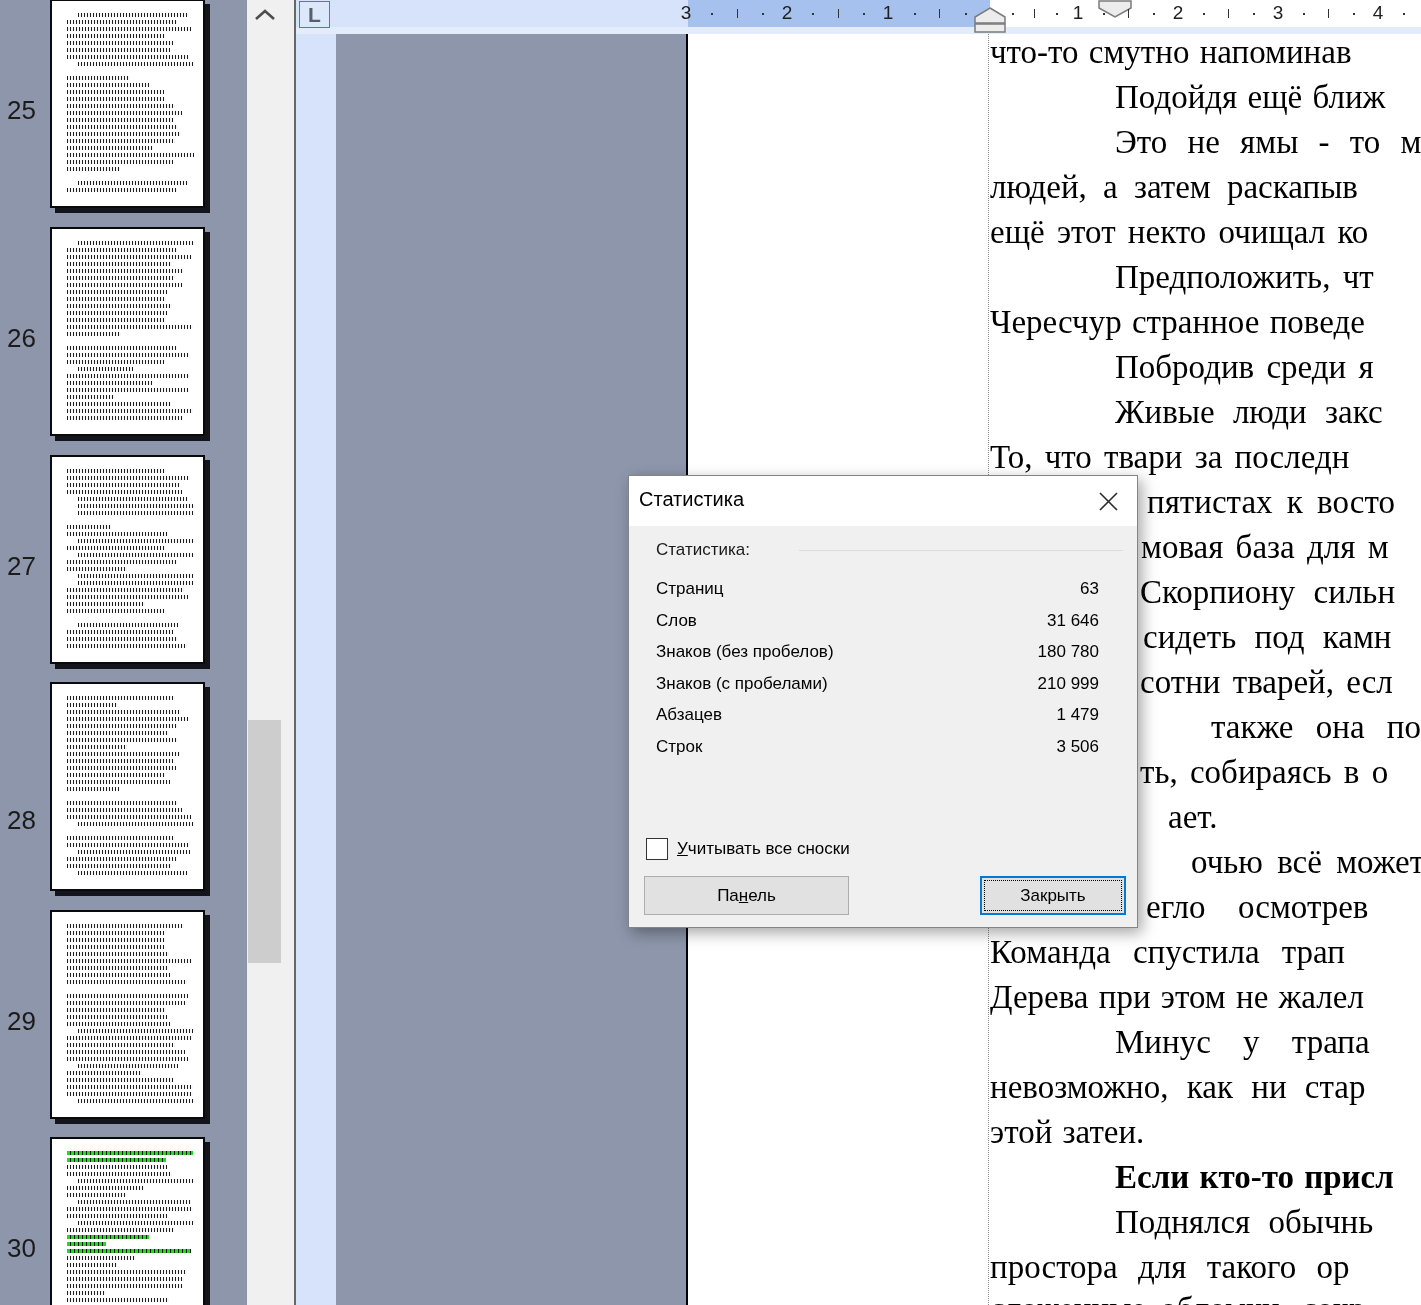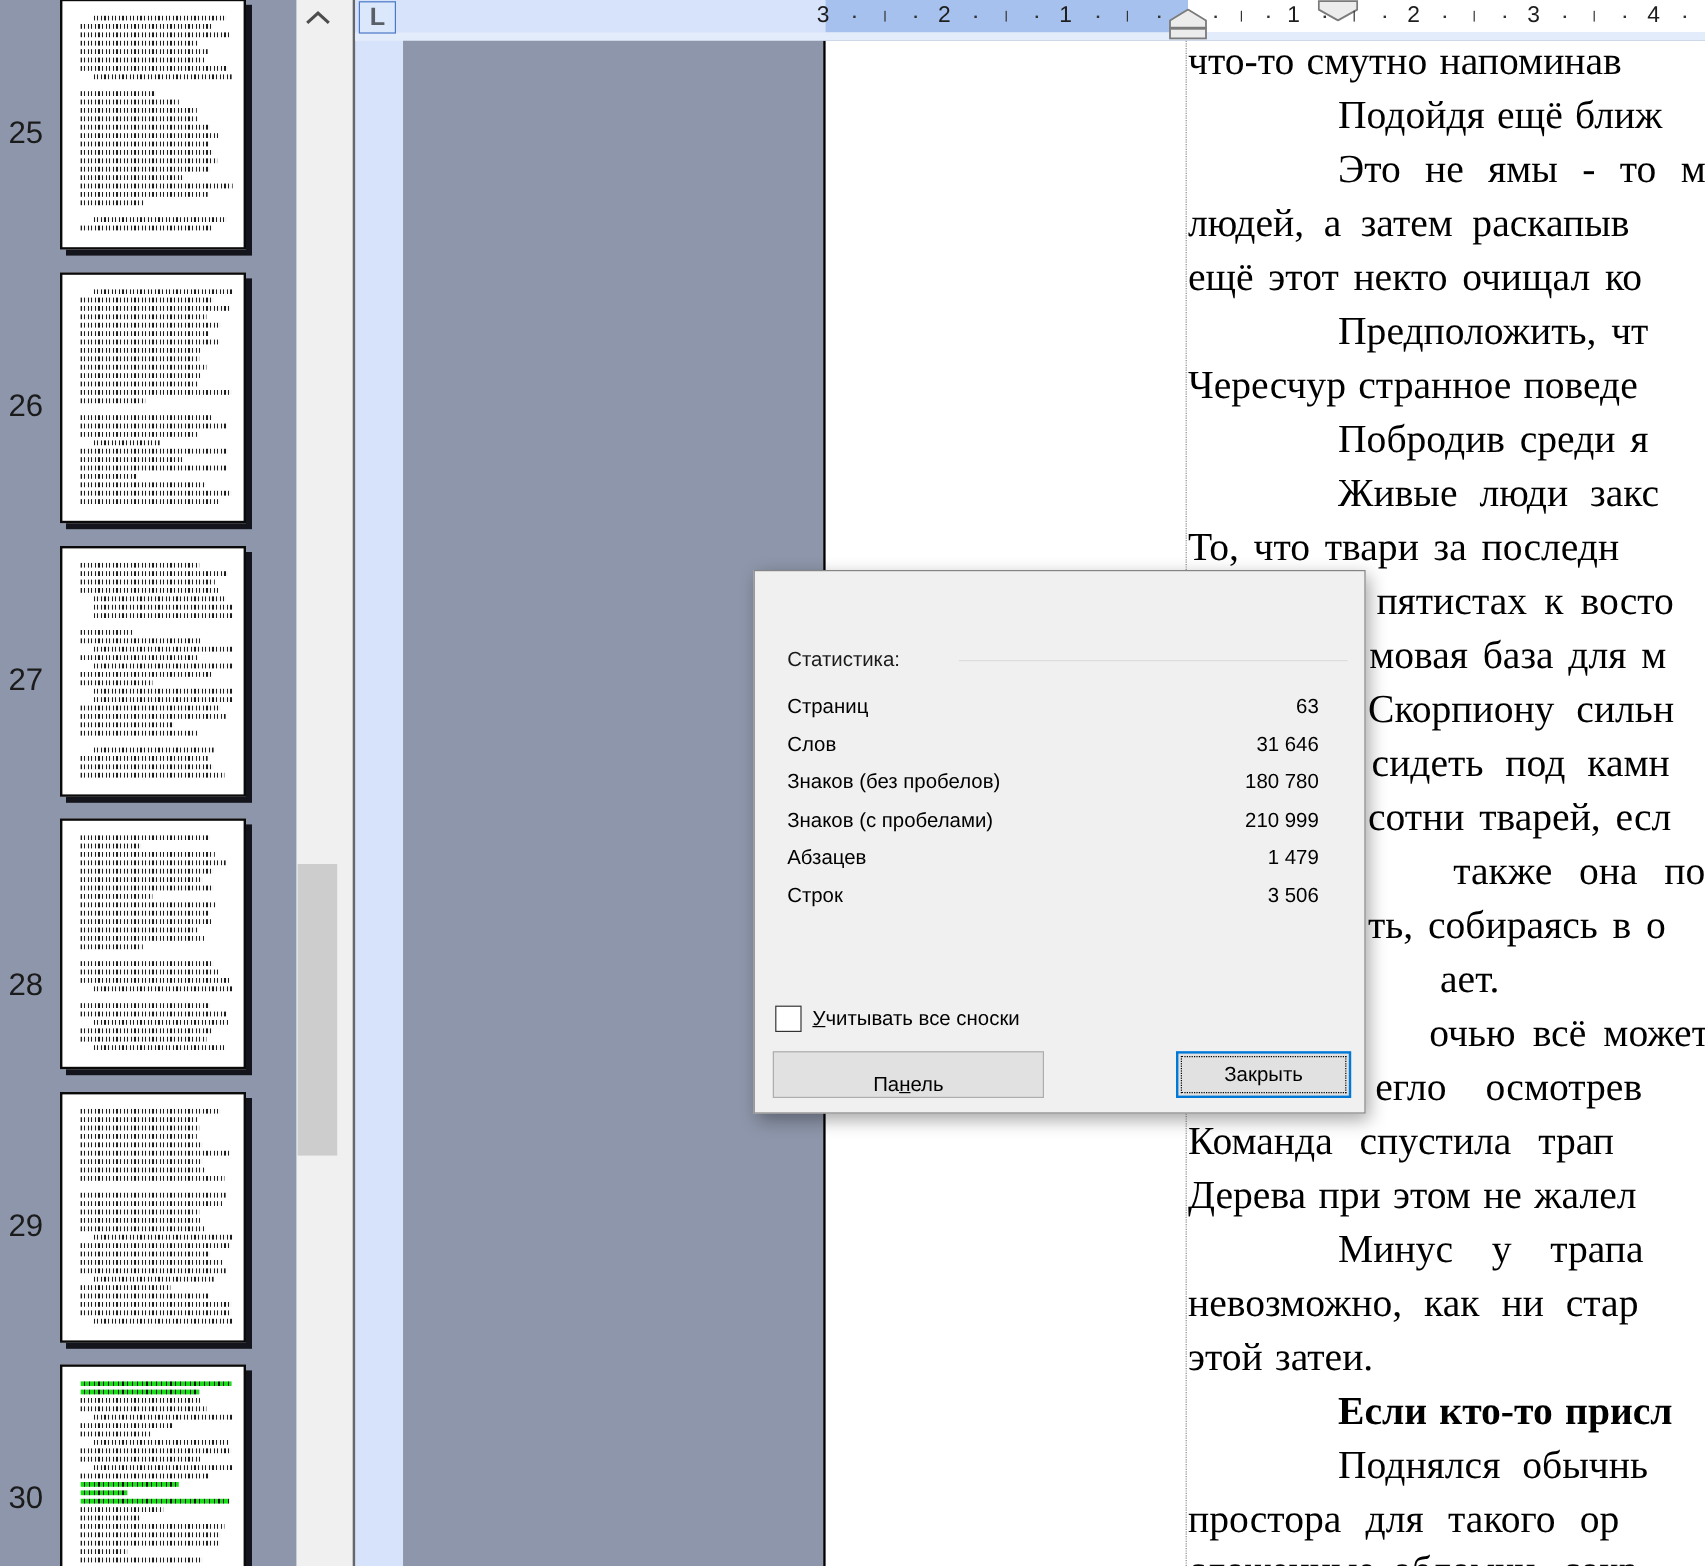--- a/index.html
+++ b/index.html
@@ -71,21 +71,21 @@
   .stat-row { position:absolute; left:27px; right:38px; height:24px; font-size:17px; color:#000; }
   .stat-row .sl { float:left; }
   .stat-row .sv { float:right; }
   #dlg-check { position:absolute; left:17px; top:362px; display:flex; align-items:center; }
   #dlg-checkbox { width:22px; height:22px; background:#fff; border:1px solid #333; }
   #dlg-check-label { margin-left:9px; font-size:17px; color:#000; }
   .dlg-btn { position:absolute; top:400px; height:39px; background:#e1e1e1;
     border:1px solid #adadad; font-size:17px; color:#000;
     display:flex; align-items:center; justify-content:center;
     font-family:"Liberation Sans", sans-serif; }
-  #btn-panel { left:15px; width:226px;align-items:flex-end; }
+  #btn-panel { left:15px; width:205px; }
   #btn-close { left:351px; width:146px; border:2px solid #0078d7; position:absolute; }
   #btn-close::after { content:""; position:absolute; left:2px; top:2px; right:2px; bottom:2px;
     border:1px dotted #000; }
   .accel { text-decoration:underline; }
 </style>
 </head>
 <body>
 
 <div id="sidebar">
     <div class="thumb" style="top: -1px;">
@@ -341,36 +341,44 @@
       <span class="doc-line" style="left: 779px; top: 311px; word-spacing: 4px;">Побродив среди я</span>
       <span class="doc-line" style="left: 779px; top: 356px; word-spacing: 10px;">Живые люди закс</span>
       <span class="doc-line" style="left: 654px; top: 401px; word-spacing: 4px;">То, что твари за последн</span>
       <span class="doc-line" style="left: 811px; top: 446px; word-spacing: 6px;">пятистах к восто</span>
       <span class="doc-line" style="left: 805px; top: 491px; word-spacing: 4px;">мовая база для м</span>
       <span class="doc-line" style="left: 804px; top: 536px; word-spacing: 10px;">Скорпиону сильн</span>
       <span class="doc-line" style="left: 807px; top: 581px; word-spacing: 10px;">сидеть под камн</span>
       <span class="doc-line" style="left: 804px; top: 626px; word-spacing: 4px;">сотни тварей, есл</span>
       <span class="doc-line" style="left: 827px; top: 671px; word-spacing: 14px; margin-left: 48px;">также она пок</span>
       <span class="doc-line" style="left: 804px; top: 716px; word-spacing: 4px;">ть, собираясь в о</span>
-      <span class="doc-line" style="left: 816px; top: 761px; word-spacing: 0px; margin-left: 48px;">ает.</span>
+      <span class="doc-line" style="left: 784px; top: 761px; word-spacing: 0px; margin-left: 48px;">ает.</span>
       <span class="doc-line" style="left: 855px; top: 806px; word-spacing: 6px;">очью всё может</span>
       <span class="doc-line" style="left: 810px; top: 851px; word-spacing: 8px;">егло  осмотрев</span>
       <span class="doc-line" style="left: 654px; top: 896px; word-spacing: 14px;">Команда спустила трап</span>
       <span class="doc-line" style="left: 654px; top: 941px; word-spacing: 2px;">Дерева при этом не жалел</span>
       <span class="doc-line" style="left: 779px; top: 986px; word-spacing: 24px;">Минус у трапа</span>
       <span class="doc-line" style="left: 654px; top: 1031px; word-spacing: 10px;">невозможно, как ни стар</span>
       <span class="doc-line" style="left: 654px; top: 1076px; word-spacing: 2px;">этой затеи.</span>
       <span class="doc-line" style="left: 779px; top: 1121px; word-spacing: 2px; font-weight: bold;">Если кто-то присл</span>
       <span class="doc-line" style="left: 779px; top: 1166px; word-spacing: 10px;">Поднялся обычнь</span>
       <span class="doc-line" style="left: 654px; top: 1211px; word-spacing: 12px;">простора для такого ор</span>
       <span class="doc-line" style="left: 654px; top: 1253px; word-spacing: 6px;">сложенные обломки, сохр</span>
     </div>
 </div>
 
 <div id="dialog">
+  <div id="dlg-titlebar">
+    <span id="dlg-title">Статистика</span>
+    <div id="dlg-close">
+      <svg width="23" height="23" viewBox="0 0 23 23">
+        <path d="M3 3 L20 20 M20 3 L3 20" stroke="#2b2b2b" stroke-width="1.6" fill="none"></path>
+      </svg>
+    </div>
+  </div>
   <span id="dlg-group-label">Статистика:</span>
   <div id="dlg-group-line"></div>
   <div id="dlg-rows">
       <div class="stat-row" style="top: 103px;">
         <span class="sl">Страниц</span>
         <span class="sv">63</span>
       </div>
       <div class="stat-row" style="top: 134.5px;">
         <span class="sl">Слов</span>
         <span class="sv">31 646</span>

